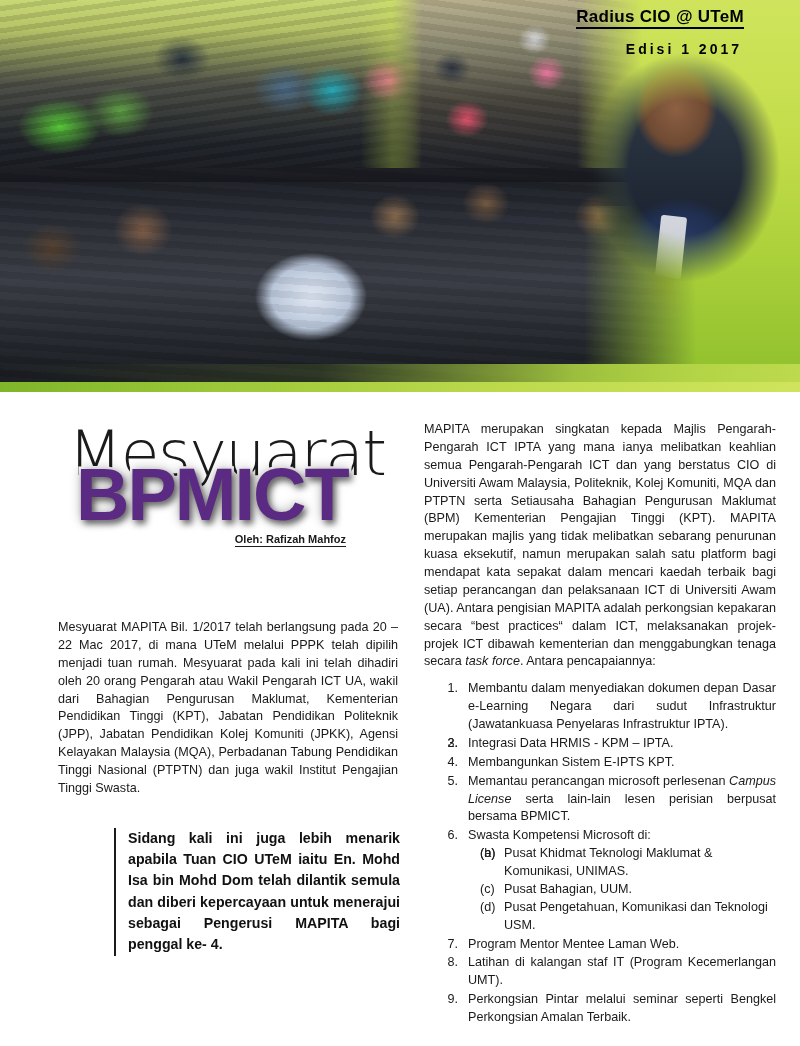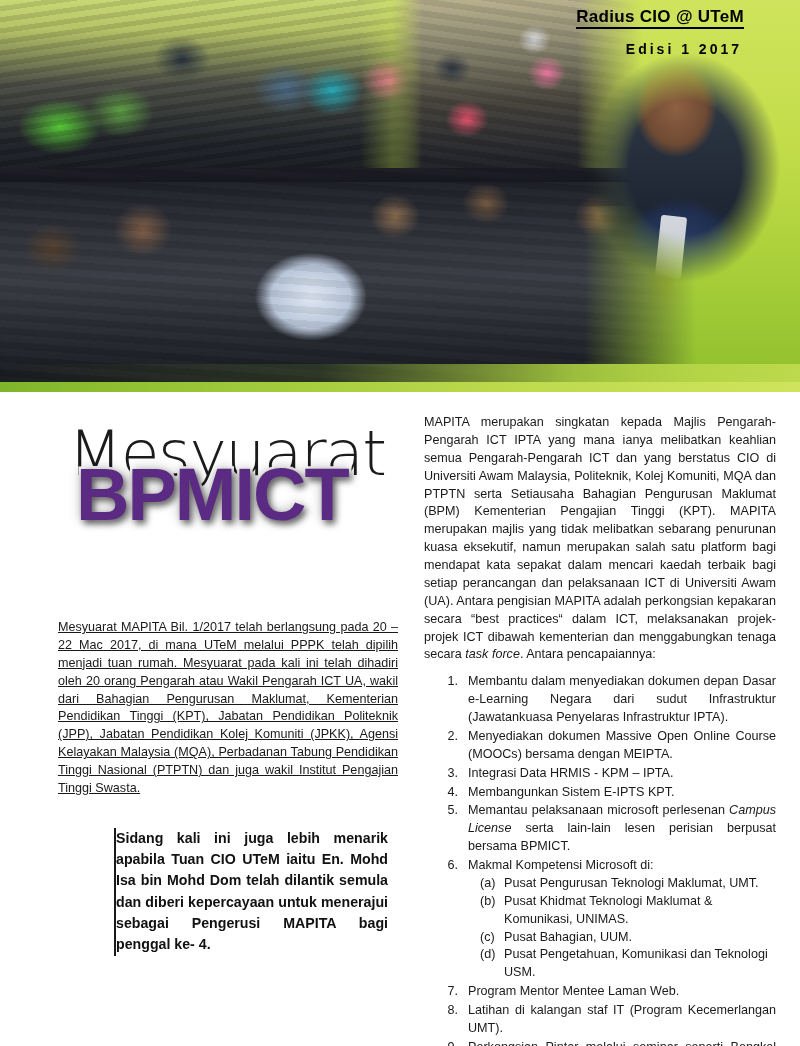--- a/index.html
+++ b/index.html
@@ -230,26 +230,27 @@
     padding-bottom: 1px;
   }
 
   
   p.body {
     font-family: "Liberation Sans", sans-serif;
     font-size: 12.6px;
     line-height: 1.42;
     text-align: justify;
     color: #1a1a1a;
-    margin: 0 0 9px 0;
-  }
-  .col-left p.body { margin-top: 22px; text-decoration: underline; }
+    margin: 7px 0 9px 0;
+  }
+  .col-left p.body { margin-top: 22px; }
 
   .pullquote {
     margin: 30px 0 0 56px;
+    padding-left: 12px;
     border-left: 2px solid #1a1a1a;
     width: 272px;
   }
   .pullquote p {
     font-family: "Liberation Sans", sans-serif;
     font-weight: bold;
     font-size: 14.2px;
     line-height: 1.5;
     text-align: justify;
     color: #111;
@@ -319,60 +320,59 @@
   <div class="green-edge-top"></div>
   <div class="green-edge"></div>
 </div>
 
 <div class="content">
 
   <div class="col-left">
     <div class="headline">
       <div class="headline-word1">Mesyuarat</div>
       <div class="headline-word2">BPMICT</div>
+      <div class="byline"><span>Oleh: Rafizah Mahfoz</span></div>
     </div>
 
     <p class="body">Mesyuarat MAPITA Bil. 1/2017 telah berlangsung pada 20 – 22 Mac 2017, di mana UTeM melalui PPPK telah dipilih menjadi tuan rumah. Mesyuarat pada kali ini telah dihadiri oleh 20 orang Pengarah atau Wakil Pengarah ICT UA, wakil dari Bahagian Pengurusan Maklumat, Kementerian Pendidikan Tinggi (KPT), Jabatan Pendidikan Politeknik (JPP), Jabatan Pendidikan Kolej Komuniti (JPKK), Agensi Kelayakan Malaysia (MQA), Perbadanan Tabung Pendidikan Tinggi Nasional (PTPTN) dan juga wakil Institut Pengajian Tinggi Swasta.</p>
 
     <div class="pullquote">
       <p>Sidang kali ini juga lebih menarik apabila Tuan CIO UTeM iaitu En. Mohd Isa bin Mohd Dom telah dilantik semula dan diberi kepercayaan untuk menerajui sebagai Pengerusi MAPITA bagi penggal ke- 4.</p>
     </div>
   </div>
 
   <div class="col-right">
     <p class="body"><span>MAPITA merupakan singkatan kepada Majlis Pengarah-Pengarah ICT IPTA yang mana ianya melibatkan keahlian semua Pengarah-Pengarah ICT dan yang berstatus CIO di Universiti Awam Malaysia, Politeknik, Kolej Komuniti, MQA dan PTPTN serta Setiausaha Bahagian Pengurusan Maklumat (BPM) Kementerian Pengajian Tinggi (KPT).  MAPITA merupakan majlis yang tidak melibatkan sebarang penurunan kuasa eksekutif, namun merupakan salah satu platform bagi mendapat kata sepakat dalam mencari  kaedah terbaik bagi setiap perancangan dan pelaksanaan ICT di Universiti Awam (UA). Antara pengisian MAPITA adalah perkongsian kepakaran secara “best practices“ dalam ICT, melaksanakan projek-projek ICT dibawah kementerian dan menggabungkan tenaga secara </span><i>task force</i><span>.  Antara pencapaiannya:</span></p>
 
     <ol class="achievements">
       <li>
         <span class="num">1.</span>
         <span>Membantu dalam menyediakan dokumen depan Dasar e-Learning Negara dari sudut Infrastruktur (Jawatankuasa Penyelaras Infrastruktur IPTA).</span>
       </li>
       <li>
         <span class="num">2.</span>
-        <span>Menyediakan dokumen Massive Open Online Course (MOOCs) bersama dengan MEIPTA.</span>
       </li>
       <li>
         <span class="num">3.</span>
         <span>Integrasi Data HRMIS - KPM – IPTA.</span>
       </li>
       <li>
         <span class="num">4.</span>
         <span>Membangunkan Sistem E-IPTS KPT.</span>
       </li>
       <li>
         <span class="num">5.</span>
-        <span>Memantau pelaksanaan microsoft perlesenan </span><i>Campus License</i><span> serta lain-lain lesen perisian berpusat bersama BPMICT.</span>
+        <span>Memantau perancangan microsoft perlesenan </span><i>Campus License</i><span> serta lain-lain lesen perisian berpusat bersama BPMICT.</span>
       </li>
       <li>
         <span class="num">6.</span>
-        <span>Makmal Kompetensi Microsoft di:</span>
+        <span>Swasta Kompetensi Microsoft di:</span>
         <ul class="sublist">
           <li>
             <span class="sublabel">(a)</span>
-            <span>Pusat Pengurusan Teknologi Maklumat, UMT.</span>
           </li>
           <li>
             <span class="sublabel">(b)</span>
             <span>Pusat Khidmat Teknologi Maklumat &amp; Komunikasi, UNIMAS.</span>
           </li>
           <li>
             <span class="sublabel">(c)</span>
             <span>Pusat Bahagian, UUM.</span>
           </li>
           <li>

